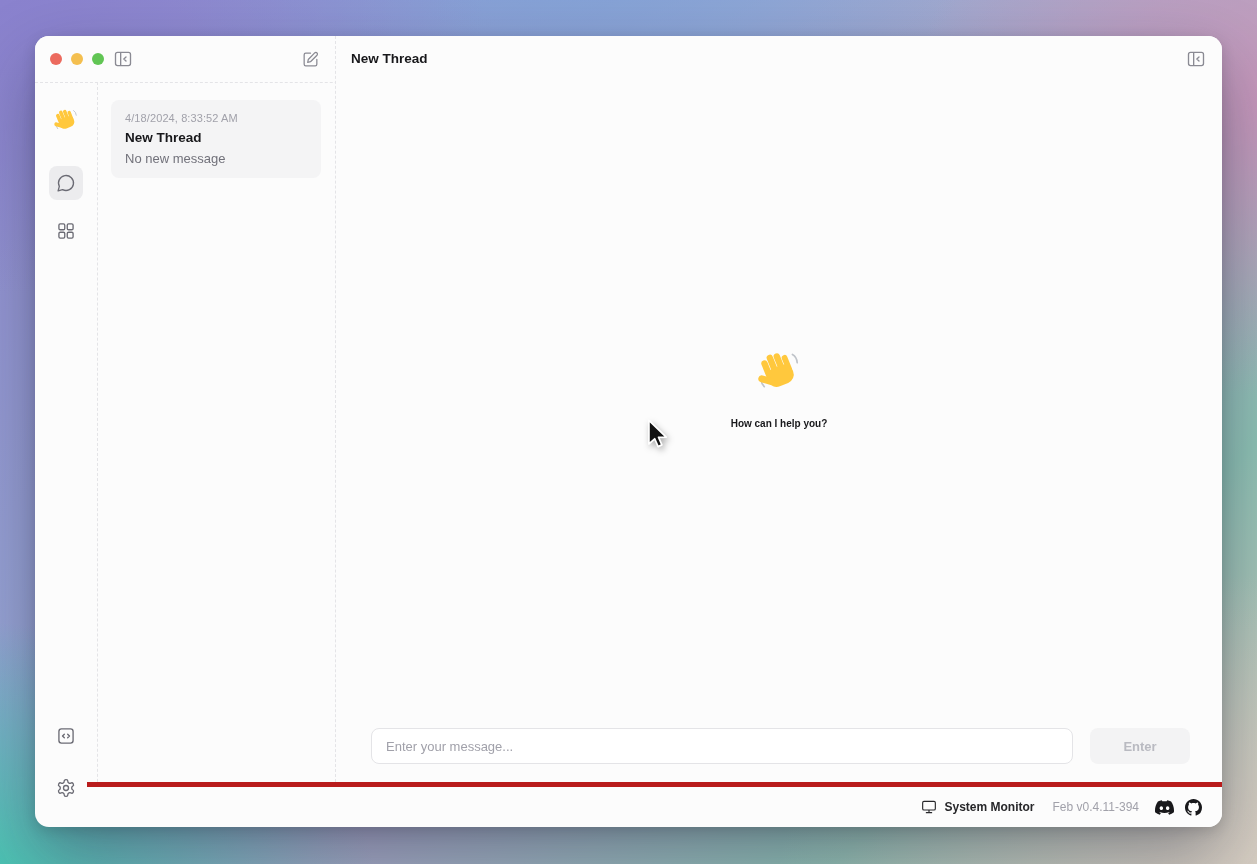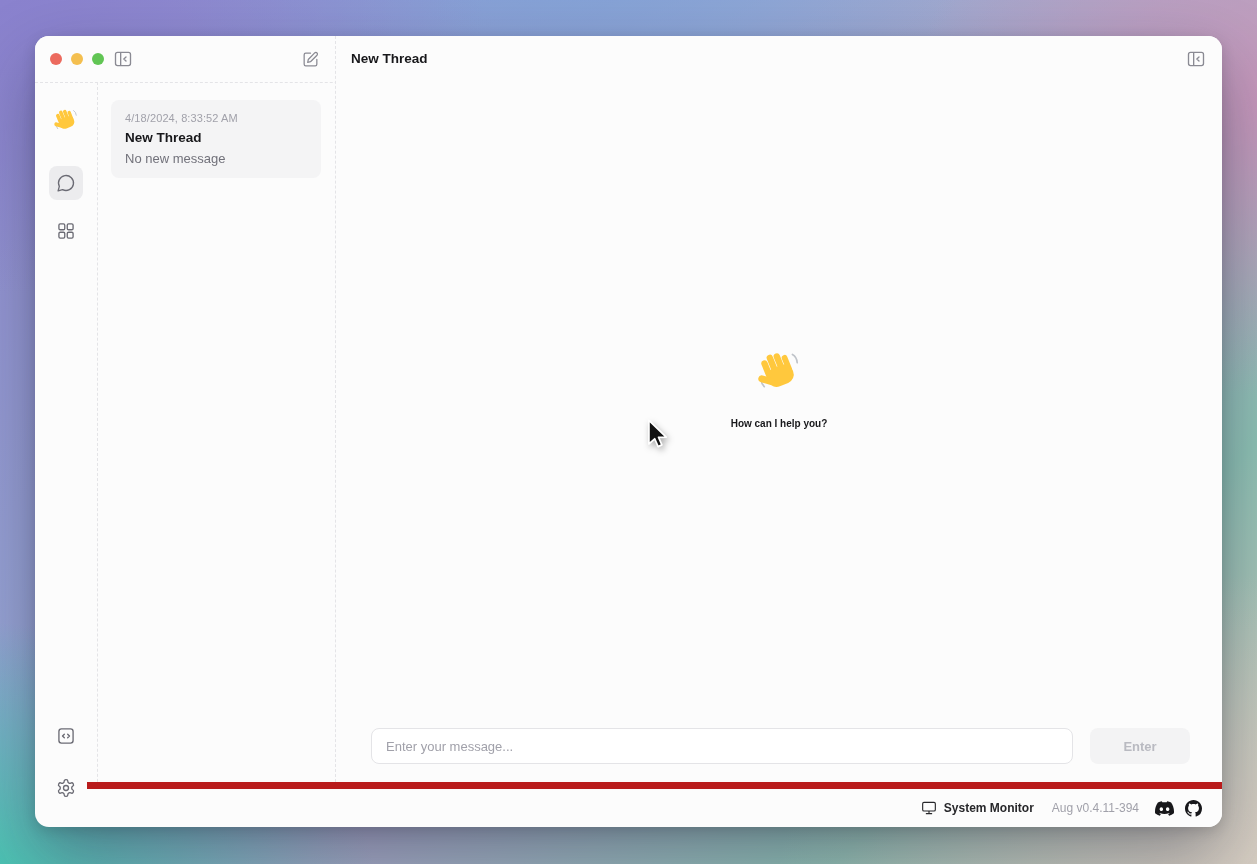--- a/index.html
+++ b/index.html
@@ -49,21 +49,21 @@
   .thread-sub{font-size:13px;color:#71717a;margin-top:6px;}
   
   .main{position:absolute;left:301px;top:46px;right:0;bottom:45px;background:#fcfcfc;}
   .empty-state{position:absolute;left:0;right:0;top:268px;display:flex;flex-direction:column;align-items:center;gap:22px;}
   .greeting{font-size:10px;font-weight:600;color:#18181b;}
   .composer{position:absolute;left:35px;right:32px;bottom:18px;display:flex;gap:17px;align-items:center;}
   .msg-input{flex:1;height:36px;border:1px solid #e4e4e7;border-radius:8px;background:#ffffff;padding:16px 14px;font-size:13px;color:#27272a;font-family:"Liberation Sans",sans-serif;outline:none;box-sizing:border-box;}
   .msg-input::placeholder{color:#a1a1aa;}
   .send-btn{width:100px;height:36px;border:none;border-radius:8px;background:#f3f3f4;color:#b9bac1;font-size:13px;font-weight:700;font-family:"Liberation Sans",sans-serif;cursor:pointer;}
   
-  .footer{position:absolute;left:52px;right:0;bottom:0;height:45px;border-top:7px solid #b91c1c;background:#fcfcfc;display:flex;align-items:center;justify-content:flex-end;padding-right:20px;box-sizing:border-box;}
+  .footer{position:absolute;left:52px;right:0;bottom:0;height:45px;border-top:5px solid #b91c1c;background:#fcfcfc;display:flex;align-items:center;justify-content:flex-end;padding-right:20px;box-sizing:border-box;}
   .sysmon{display:flex;align-items:center;gap:7px;color:#27272a;font-size:12px;font-weight:700;cursor:pointer;}
   .version{font-size:12px;color:#a1a1aa;margin-left:18px;}
   .footer-icons{display:flex;align-items:center;gap:11px;margin-left:16px;color:#18181b;}
   .footer-icons a{color:#18181b;display:flex;cursor:pointer;}
   
   .cursor{position:absolute;left:308px;top:336px;pointer-events:none;filter:drop-shadow(2px 3px 3px rgba(0,0,0,.3));}
   svg{display:block;}
 </style>
 </head>
 <body>
@@ -212,21 +212,21 @@
     </div>
   </div>
 
   <div class="footer">
     <div class="sysmon">
       <svg width="16" height="16">
           <use href="#sym-monitor"></use>
         </svg>
       <span>System Monitor</span>
     </div>
-    <div class="version">Aug v0.4.11-394</div>
+    <div class="version">Feb v0.4.11-394</div>
     <div class="footer-icons">
       <a>
         <svg width="19" height="15">
             <use href="#sym-discord"></use>
           </svg>
       </a>
       <a>
         <svg width="17" height="17">
             <use href="#sym-github"></use>
           </svg>

